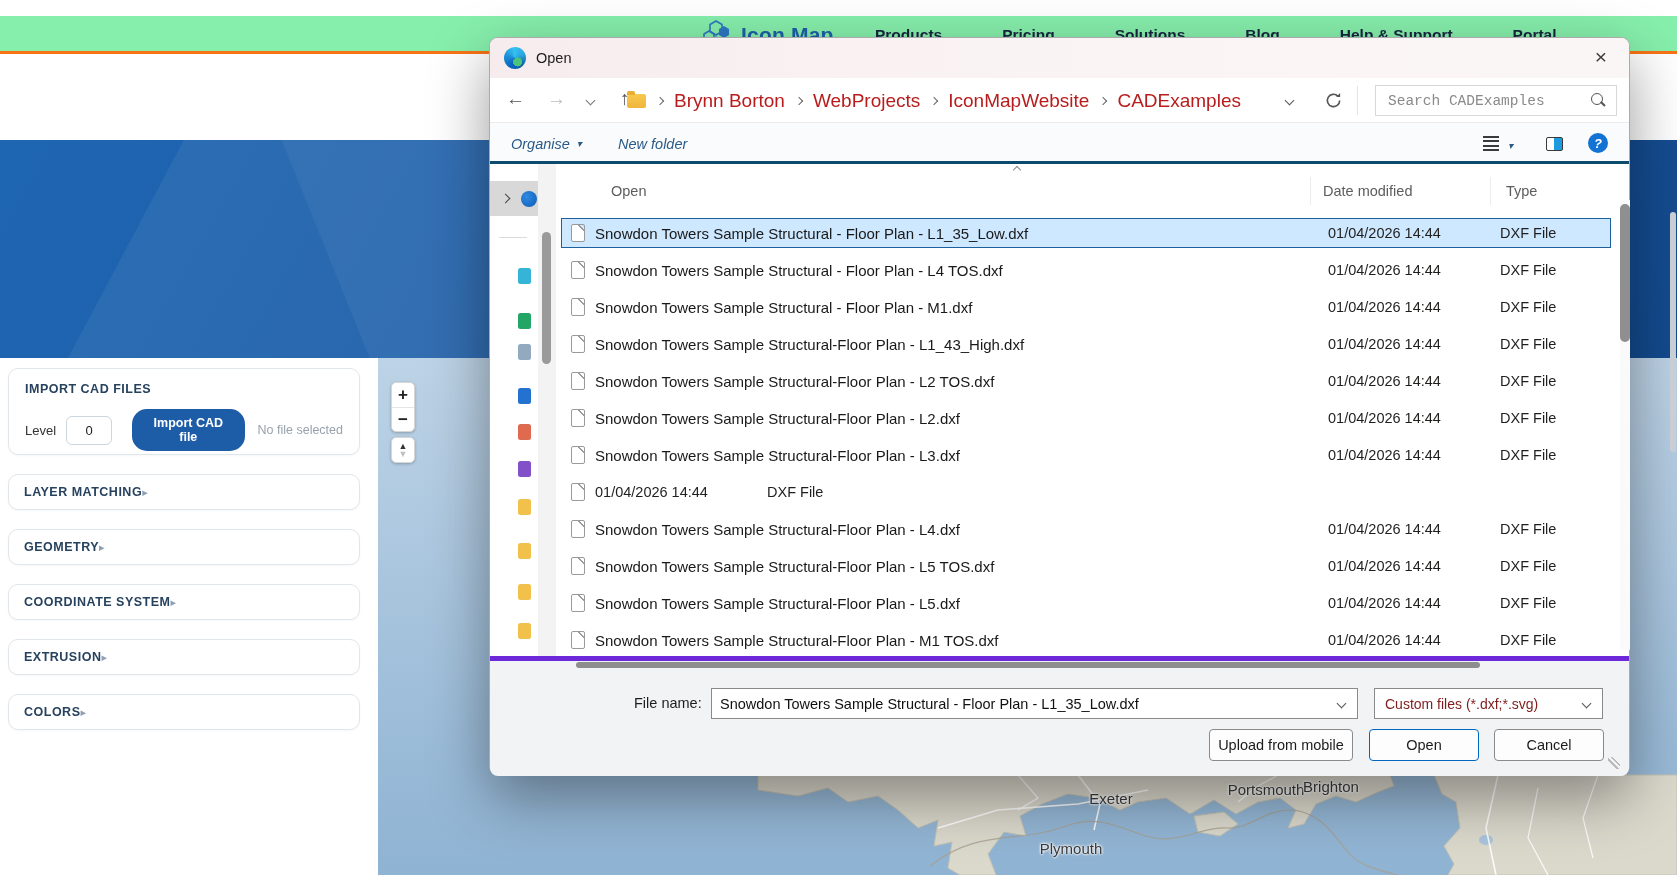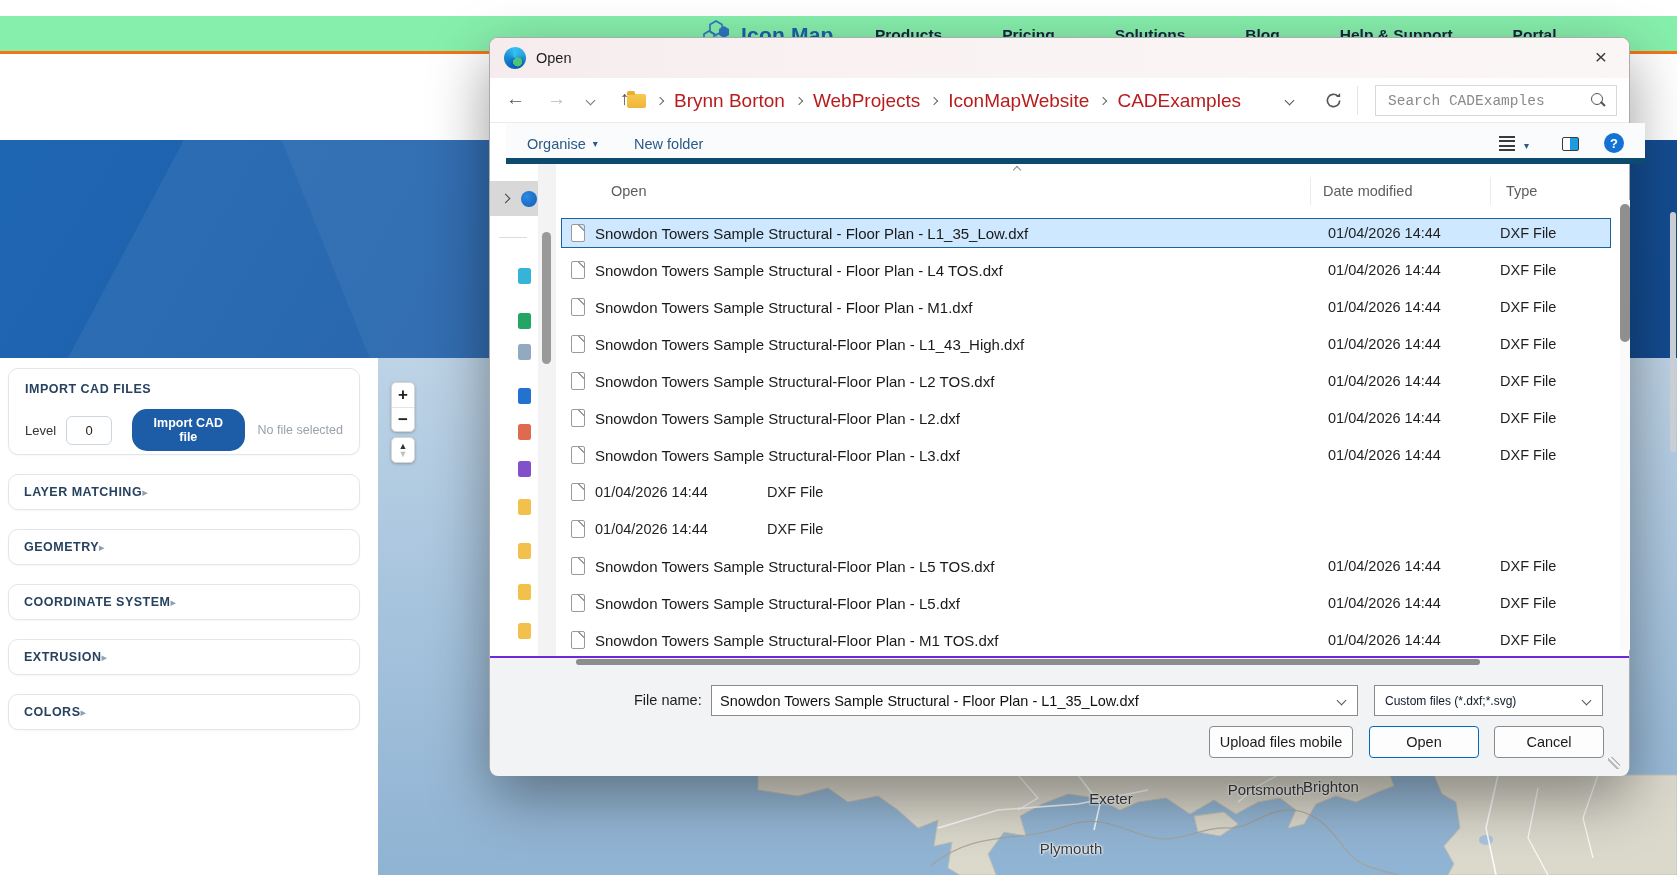--- a/index.html
+++ b/index.html
@@ -66,21 +66,21 @@
   .addr-chv { position:absolute; left:796px; top:19px; color:#555; }
   .refresh { position:absolute; left:834px; top:13px; }
   .addr-sep { position:absolute; left:867px; top:8px; width:1px; height:29px; background:#e4e4e4; }
   .searchbox { position:absolute; left:885px; top:7px; width:242px; height:31px; border:1px solid #d8d8d8; background:#fff; display:flex; align-items:center; }
   .searchbox input { flex:1; border:none; outline:none; padding:0 8px 0 12px; font-size:14.5px; color:#444; font-family:Liberation Mono, monospace; }
   .searchbox input::placeholder { color:#8a8a8a; }
   .mag { position:relative; width:18px; height:18px; margin-right:9px; flex:none; }
   .mag::before { content:""; position:absolute; left:2px; top:1px; width:10px; height:10px; border:1.6px solid #555; border-radius:50%; }
   .mag::after { content:""; position:absolute; left:11px; top:11px; width:6px; height:1.6px; background:#555; transform:rotate(45deg); }
 
-  .dlg-toolbar { position:absolute; left:16px; top:85px; width:100%; height:41px; background:#fafbfc; border-bottom:6px solid #0c4a6e; }
+  .dlg-toolbar { position:absolute; left:0; top:85px; width:100%; height:41px; background:#fafbfc; border-bottom:3px solid #0c4a6e;font-style:italic; }
   .tb-item { position:absolute; top:0; height:41px; display:flex; align-items:center; gap:7px; font-size:14.5px; color:#2b5a87; }
   .tb-caret { font-size:10px; color:#2b5a87; }
   .hamb { position:absolute; left:993px; top:13px; width:16px; height:15px; background:repeating-linear-gradient(to bottom,#3a3a3a 0 1.7px,transparent 1.7px 4.4px); }
   .hamb-caret { position:absolute; left:1018px; top:17px; font-size:10px; color:#2b5a87; }
   .pane-icon { position:absolute; left:1056px; top:14px; width:17px; height:14px; border:1.6px solid #3a3a3a; border-radius:2px; background:linear-gradient(90deg,#fff 0 50%,#1e9ae0 50%); }
   .help-icon { position:absolute; left:1098px; top:10px; width:20px; height:20px; border-radius:50%; background:#1273d4; color:#fff; font-size:13px; font-weight:bold; display:flex; align-items:center; justify-content:center; }
 
   .dlg-body { position:absolute; left:0; top:126px; width:100%; height:492px; background:#fff; }
   
   .tree-top { position:absolute; left:0; top:17px; width:57px; height:35px; background:#d8d8d8; display:flex; align-items:center; }
@@ -98,28 +98,28 @@
   .rows { position:absolute; left:71px; top:54px; width:1050px; }
   .frow { display:flex; align-items:center; height:30px; margin-bottom:7px; padding-left:9px; border:1px solid transparent; }
   .frow.sel { background:#cde8ff; border-color:#1e5f9e; }
   .ficon { flex:none; width:14px; height:18px; border:1px solid #9a9a9a; border-radius:2px; background:linear-gradient(225deg,transparent 0 3.5px,#9a9a9a 3.5px 4.5px,#fff 4.5px); margin-right:10px; }
   .fname { flex:1; font-size:15px; color:#191919; white-space:nowrap; overflow:hidden; }
   .fdate { flex:none; width:172px; font-size:14.5px; color:#201f1e; }
   .ftype { flex:none; width:110px; font-size:14.5px; color:#201f1e; }
   .vscroll { position:absolute; left:1130px; top:36px; width:10px; height:450px; background:#fafafa; }
   .vthumb { position:absolute; left:1130px; top:40px; width:10px; height:138px; background:#8f8f8f; border-radius:5px; }
 
-  .dlg-footer { position:absolute; left:0; top:618px; width:100%; height:120px; background:#f2f3f5; border-top:2px solid #6d28d9; border-radius:0 0 8px 8px; }
+  .dlg-footer { position:absolute; left:0; top:618px; width:100%; height:120px; background:#f2f3f5; border-top:5px solid #6d28d9; border-radius:0 0 8px 8px; }
   .hthumb { position:absolute; left:86px; top:1px; width:904px; height:6px; background:#8d8d8d; border-radius:3px; }
   .fn-label { position:absolute; left:144px; top:34px; font-size:14.5px; color:#1d1d1d; }
   .fn-combo { position:absolute; left:221px; top:27px; width:647px; height:31px; background:#fff; border:1px solid #8a8a8a; display:flex; align-items:center; }
   .fn-combo input { flex:1; border:none; outline:none; font-size:14.5px; color:#111; padding:0 6px 0 8px; font-family:inherit; }
   .fn-combo .chv, .ft-combo .chv { flex:none; margin-right:12px; color:#555; }
   .ft-combo { position:absolute; left:884px; top:27px; width:229px; height:31px; background:#fff; border:1px solid #8a8a8a; display:flex; align-items:center; }
-  .ft-value { flex:1; font-size:12px; color:#0f172a; padding-left:10px; white-space:nowrap; }
+  .ft-value { flex:1; font-size:14px; color:#7f1d1d; padding-left:10px; white-space:nowrap; }
   .btn { position:absolute; top:68px; height:32px; background:#fdfdfd; border:1px solid #8a8a8a; border-radius:4px; font-size:14.5px; color:#1b1b1b; display:flex; align-items:center; justify-content:center; font-family:inherit; }
   .btn-upload { left:719px; width:144px; }
   .btn-open { left:879px; width:110px; border:1.5px solid #0067c0; }
   .btn-cancel { left:1004px; width:110px; }
   .grip { position:absolute; right:9px; bottom:7px; width:12px; height:12px; background:
       linear-gradient(45deg, transparent 0 6px, #b9b9b9 6px 8px, transparent 8px 10px, #b9b9b9 10px 12px, transparent 12px); }
 
   
   .folder { position:relative; width:19px; height:14px; border-radius:2px; background:linear-gradient(#f7c94e,#efb53a); flex:none; }
   .folder::before { content:""; position:absolute; left:0; top:-3px; width:8px; height:4px; border-radius:2px 2px 0 0; background:#e9ad30; }
@@ -359,20 +359,21 @@
             <span class="fdate">01/04/2026 14:44</span>
             <span class="ftype">DXF File</span>
           </div>
           <div class="frow">
             <span class="ficon"></span>
             <span class="fdate">01/04/2026 14:44</span>
             <span class="ftype">DXF File</span>
           </div>
           <div class="frow">
             <span class="ficon"></span>
+            <span class="fname">Snowdon Towers Sample Structural-Floor Plan - L4.dxf</span>
             <span class="fdate">01/04/2026 14:44</span>
             <span class="ftype">DXF File</span>
           </div>
           <div class="frow">
             <span class="ficon"></span>
             <span class="fname">Snowdon Towers Sample Structural-Floor Plan - L5 TOS.dxf</span>
             <span class="fdate">01/04/2026 14:44</span>
             <span class="ftype">DXF File</span>
           </div>
           <div class="frow">
@@ -396,21 +397,21 @@
       <div class="hthumb"></div>
       <span class="fn-label">File name:</span>
       <div class="fn-combo">
         <input value="Snowdon Towers Sample Structural - Floor Plan - L1_35_Low.dxf" style="">
         <span class="chv down"></span>
       </div>
       <div class="ft-combo">
         <span class="ft-value">Custom files (*.dxf;*.svg)</span>
         <span class="chv down"></span>
       </div>
-      <button class="btn btn-upload">Upload files mobile</button>
+      <button class="btn btn-upload">Upload from mobile</button>
       <button class="btn btn-open">Open</button>
       <button class="btn btn-cancel">Cancel</button>
       <span class="grip"></span>
     </div>
   </div>
 
   <div class="page-scrollbar"></div>
 </div>
 
 </body></html>

